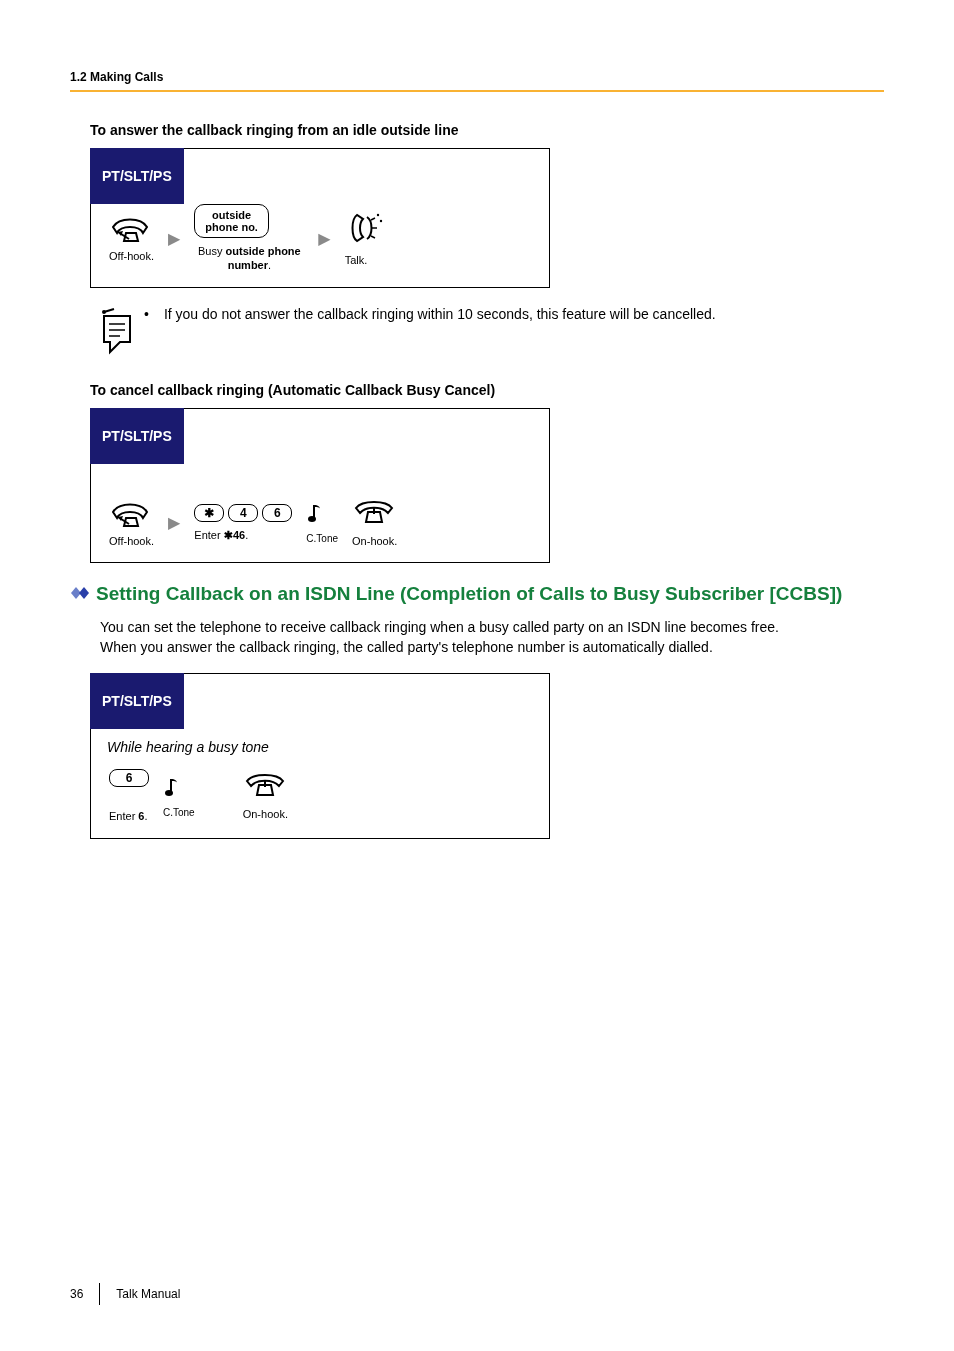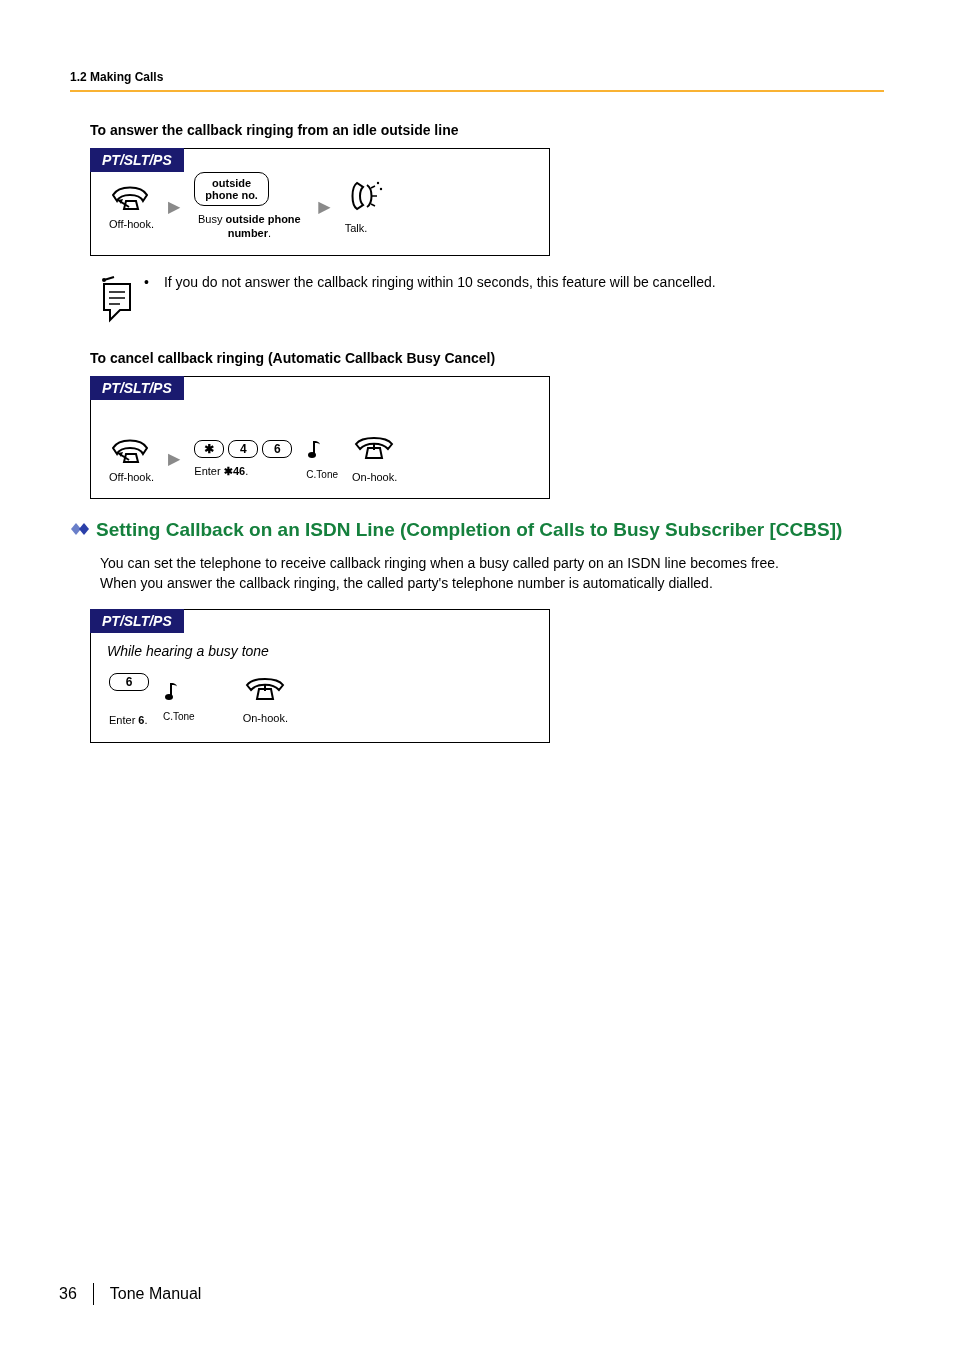--- a/index.html
+++ b/index.html
@@ -32,23 +32,22 @@
     margin-left: 20px;
     width: 460px;
     padding: 0 12px 14px 12px;
     margin-bottom: 18px;
   }
   .pill {
     display: inline-block;
     background: #1a1a6f;
     color: #fff;
     font-weight: bold;
-    font-style: italic;
-    font-size: 14px;
-    padding: 4px 12px;
+    font-size: 14px;
+    padding: 20px 12px;
     margin-top: -1px;
     margin-left: -13px;
   }
   .context-italic {
     font-style: italic;
     font-size: 14px;
     margin: 10px 0 14px 4px;
   }
   .steps-row {
     display: flex;
@@ -100,24 +99,24 @@
   .body-para {
     font-size: 14px;
     margin-left: 30px;
     line-height: 1.45;
     margin-bottom: 16px;
   }
   .ctone-label { font-size: 10px; text-align:center; margin-top:2px;}
   .footer {
     position: absolute;
     bottom: 46px;
-    left: 59px;
+    left: 70px;
     display: flex;
     align-items: center;
-    font-size: 16px;
+    font-size: 12px;
     gap: 16px;
   }
   .footer .pnum { font-weight: normal; }
   .footer .divider { width:1px; height:22px; background:#000; }
   svg { display:block; }
 </style>
 </head>
 <body>
 
 <div class="page">
@@ -283,14 +282,14 @@
         <div class="step-caption">On-hook.</div>
       </div>
     </div>
   </div>
 
 </div>
 
 <div class="footer">
   <span class="pnum">36</span>
   <span class="divider"></span>
-  <span>Tone Manual</span>
+  <span>Talk Manual</span>
 </div>
 
 </body></html>

